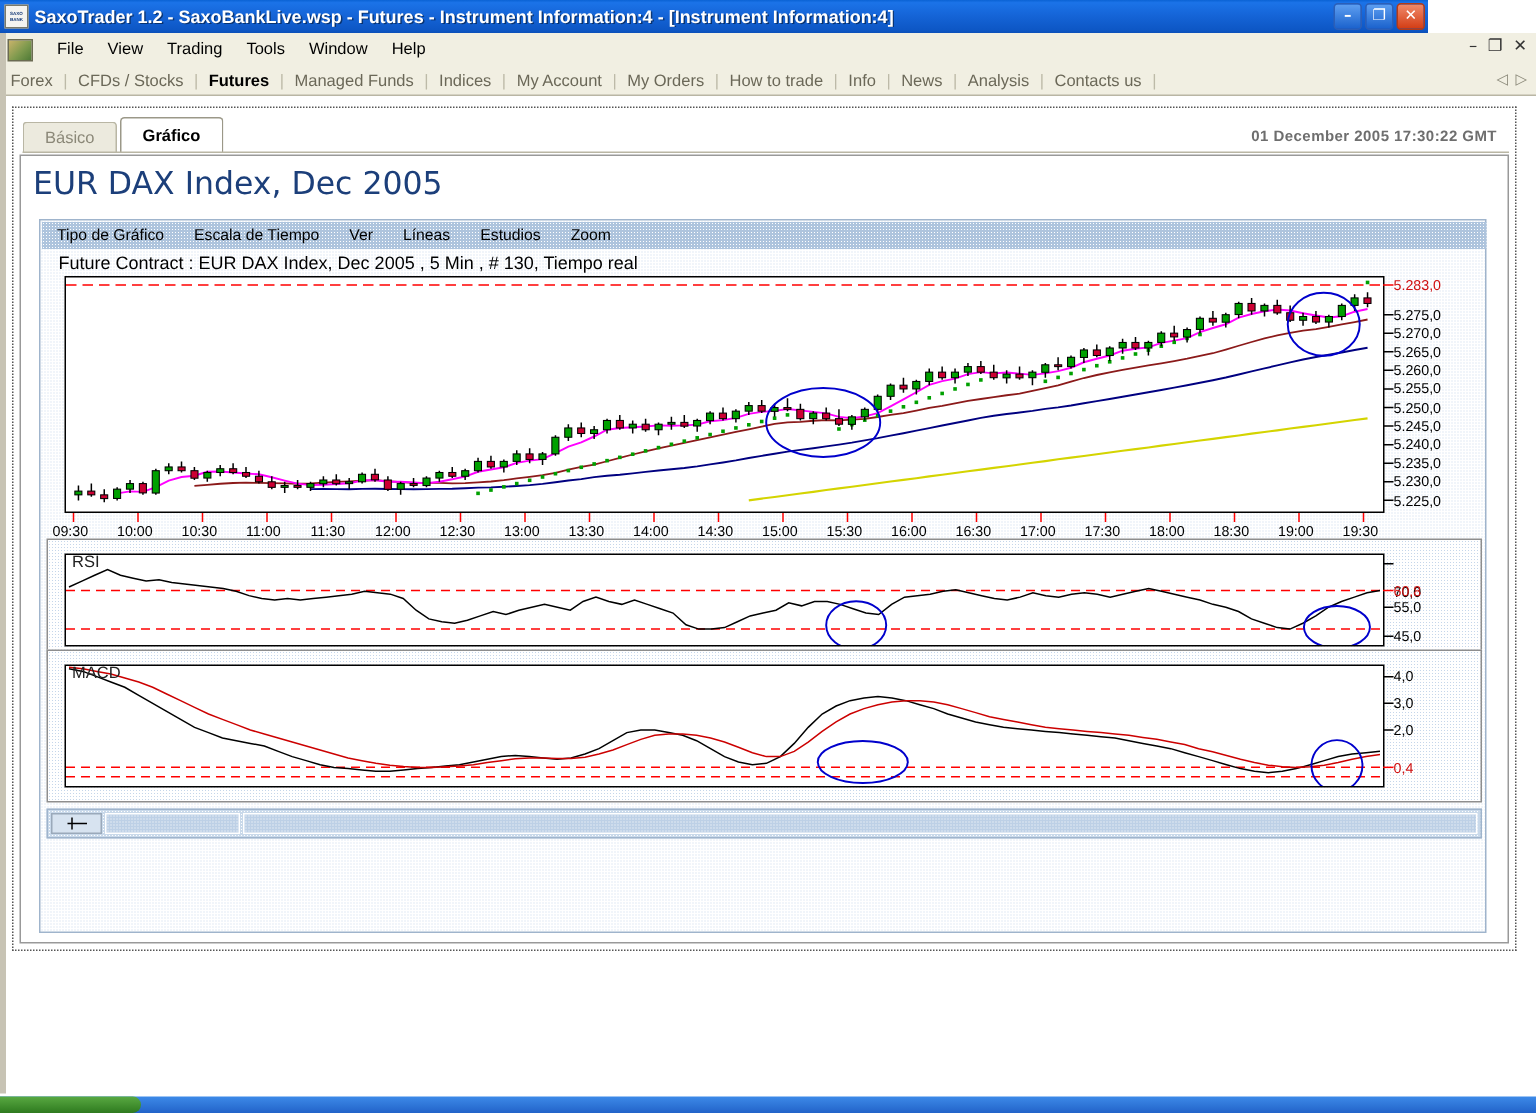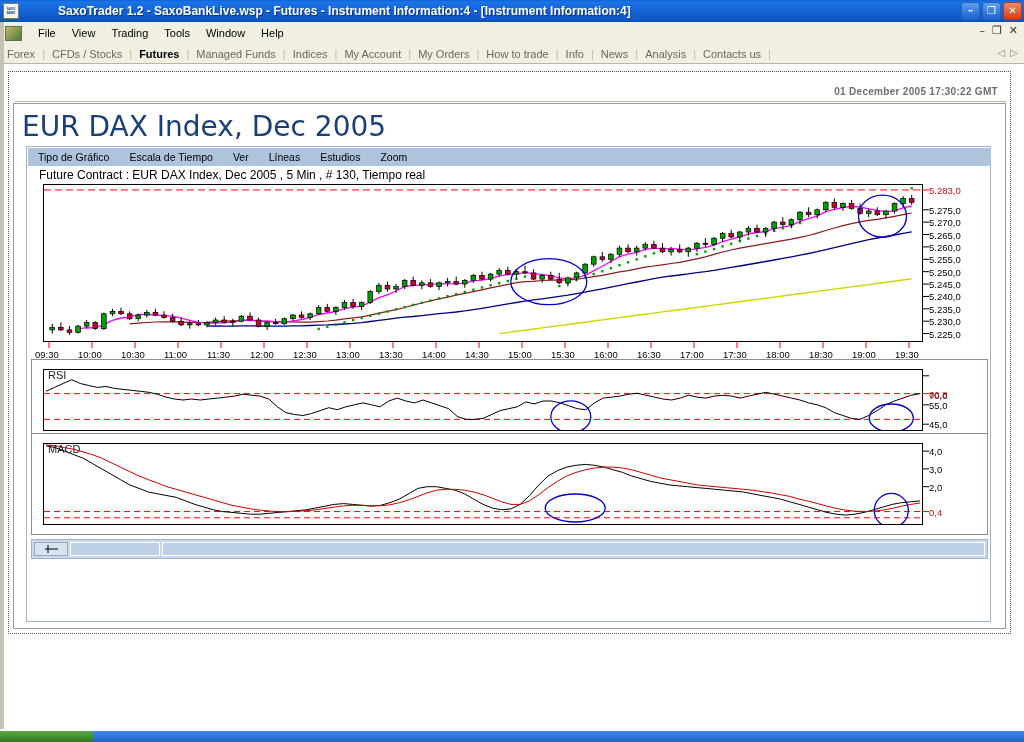--- a/index.html
+++ b/index.html
@@ -7,23 +7,23 @@
     width:1024px;height:742px;overflow:hidden;
     font-family:"Liberation Sans",sans-serif;
     background:#ffffff;
     -webkit-font-smoothing:none;
   }
   
   #desktop{position:relative;width:1024px;height:742px;background:#ffffff;}
 
   
   #titlebar{
-    position:absolute;left:0;top:0;width:1024px;height:22px;
+    position:absolute;left:0;top:0;width:952px;height:22px;
     background:linear-gradient(to bottom,#0a62d4 0%,#1b73e8 8%,#1565d8 45%,#0d56c4 92%,#0b4fb8 100%);
-    display:flex;align-items:center;gap:35px;
+    display:flex;align-items:center;
   }
   #app-icon{
     width:16px;height:16px;margin-left:3px;margin-right:4px;
     background:#f4f4f0;border:1px solid #7a7a6a;
     display:flex;flex-direction:column;justify-content:center;align-items:center;
     font-size:3px;line-height:4px;color:#163b78;font-weight:bold;letter-spacing:0;
     box-sizing:border-box;
   }
   #title-text{
     color:#ffffff;font-size:12px;font-weight:bold;
@@ -94,21 +94,21 @@
     position:absolute;right:12px;top:14px;font-size:10px;font-weight:bold;color:#6e6e6e;
     letter-spacing:.3px;
   }
 
   
   #panel{
     position:absolute;left:4px;top:31px;width:993px;height:526px;
     background:#ffffff;border:1px solid #999;box-sizing:border-box;overflow:hidden;
   }
   #chart-title{
-    position:absolute;left:8px;top:6px;font-size:28px;color:#1c3f7a;
+    position:absolute;left:8px;top:6px;font-size:21px;color:#1c3f7a;
     font-family:"DejaVu Sans",sans-serif;
   }
 
   
   #chartbox{
     position:absolute;left:12px;top:42px;width:965px;height:476px;
     background-color:#ffffff;
     background-image:
       radial-gradient(#c5d6ea 40%, transparent 41%);
     background-size:2px 2px;
@@ -244,20 +244,24 @@
     <div id="nav-arrows">
       <span>◁</span>
       <span>▷</span>
     </div>
   </div>
 
   <div id="left-edge"></div>
 
   <div id="child">
 
+    <div id="tabstrip">
+      <div class="tab">Básico</div>
+      <div class="tab active">Gráfico</div>
+    </div>
     <div id="tab-underline"></div>
     <div id="timestamp">01 December 2005 17:30:22 GMT</div>
 
     <div id="panel">
 
       <div id="chart-title">EUR DAX Index, Dec 2005</div>
 
       <div id="chartbox">
 
         <div id="chartmenu">

